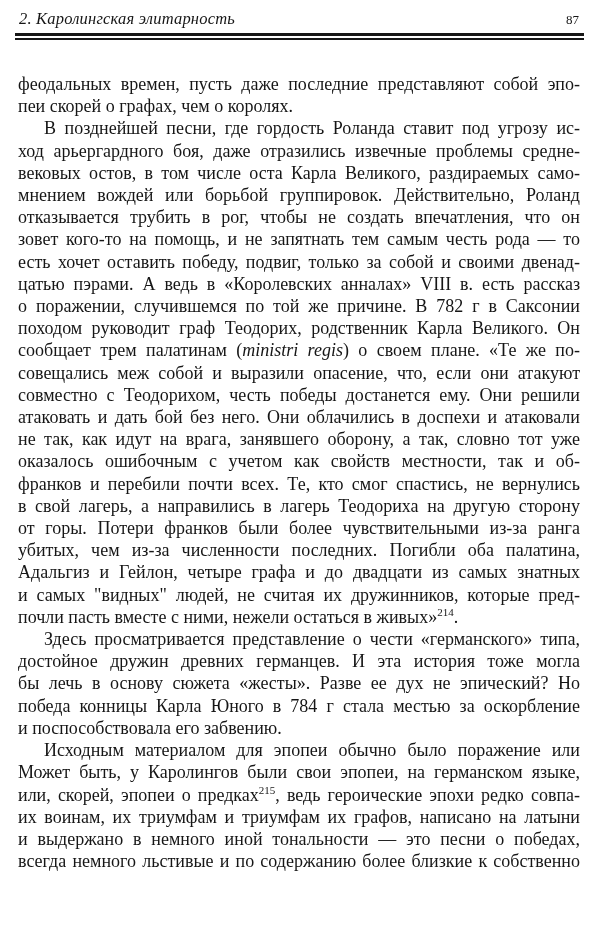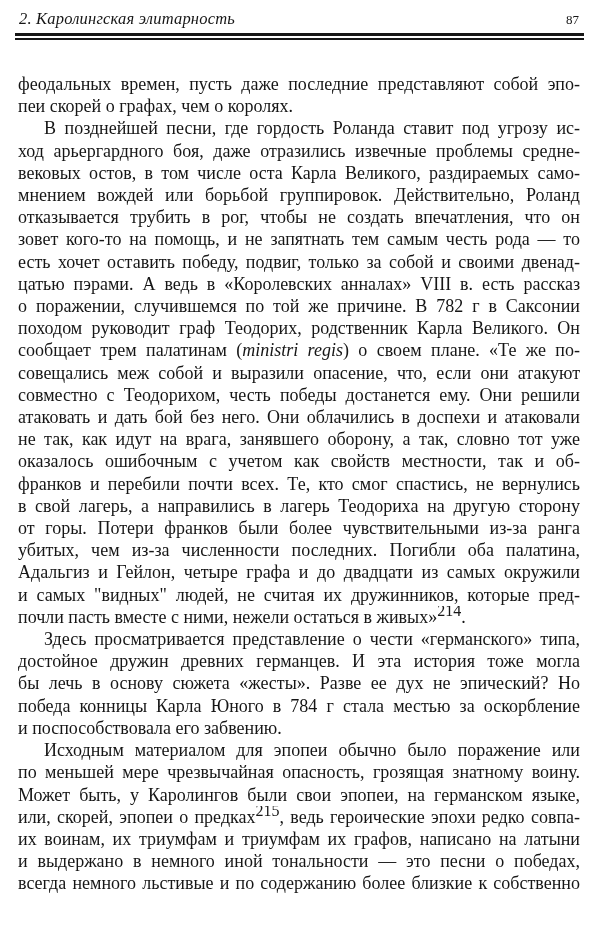--- a/index.html
+++ b/index.html
@@ -27,21 +27,21 @@
   .line {
     text-align:justify;
     text-align-last:justify;
     white-space:nowrap;
     overflow:hidden;
   }
   .line.indent { text-indent:26px; }
   .line.end { text-align:right; text-align-last:left; }
   .line i { font-style:italic; }
   .line sup {
-    font-size:16px; line-height:0; vertical-align:baseline;
+    font-size:11px; line-height:0; vertical-align:baseline;
     position:relative; top:-7px;
   }
 </style>
 </head>
 <body>
 
 <div class="page">
   <div class="header">
     <span class="running-title">2. Каролингская элитарность</span>
     <span class="page-number">87</span>
@@ -66,29 +66,28 @@
       <div class="line">сообщает трем палатинам (<i>ministri regis</i>) о своем плане. «Те же по-</div>
       <div class="line">совещались меж собой и выразили опасение, что, если они атакуют</div>
       <div class="line">совместно с Теодорихом, честь победы достанется ему. Они решили</div>
       <div class="line">атаковать и дать бой без него. Они облачились в доспехи и атаковали</div>
       <div class="line">не так, как идут на врага, занявшего оборону, а так, словно тот уже</div>
       <div class="line">оказалось ошибочным с учетом как свойств местности, так и об-</div>
       <div class="line">франков и перебили почти всех. Те, кто смог спастись, не вернулись</div>
       <div class="line">в свой лагерь, а направились в лагерь Теодориха на другую сторону</div>
       <div class="line">от горы. Потери франков были более чувствительными из-за ранга</div>
       <div class="line">убитых, чем из-за численности последних. Погибли оба палатина,</div>
-      <div class="line">Адальгиз и Гейлон, четыре графа и до двадцати из самых окружили</div>
+      <div class="line">Адальгиз и Гейлон, четыре графа и до двадцати из самых знатных</div>
       <div class="line">и самых "видных" людей, не считая их дружинников, которые пред-</div>
       <div class="line end">почли пасть вместе с ними, нежели остаться в живых»<sup>214</sup>.</div>
       <div class="line indent">Здесь просматривается представление о чести «германского» типа,</div>
       <div class="line">достойное дружин древних германцев. И эта история тоже могла</div>
       <div class="line">бы лечь в основу сюжета «жесты». Разве ее дух не эпический? Но</div>
       <div class="line">победа конницы Карла Юного в 784 г стала местью за оскорбление</div>
       <div class="line end">и поспособствовала его забвению.</div>
       <div class="line indent">Исходным материалом для эпопеи обычно было поражение или</div>
-      <div class="line">по меньшей мере чрезвычайная опасность, грозящая знатному воину.</div>
       <div class="line">Может быть, у Каролингов были свои эпопеи, на германском языке,</div>
       <div class="line">или, скорей, эпопеи о предках<sup>215</sup>, ведь героические эпохи редко совпа-</div>
       <div class="line">их воинам, их триумфам и триумфам их графов, написано на латыни</div>
       <div class="line">и выдержано в немного иной тональности — это песни о победах,</div>
       <div class="line">всегда немного льстивые и по содержанию более близкие к собственно</div>
     </div>
 </div>
 
 </body></html>

